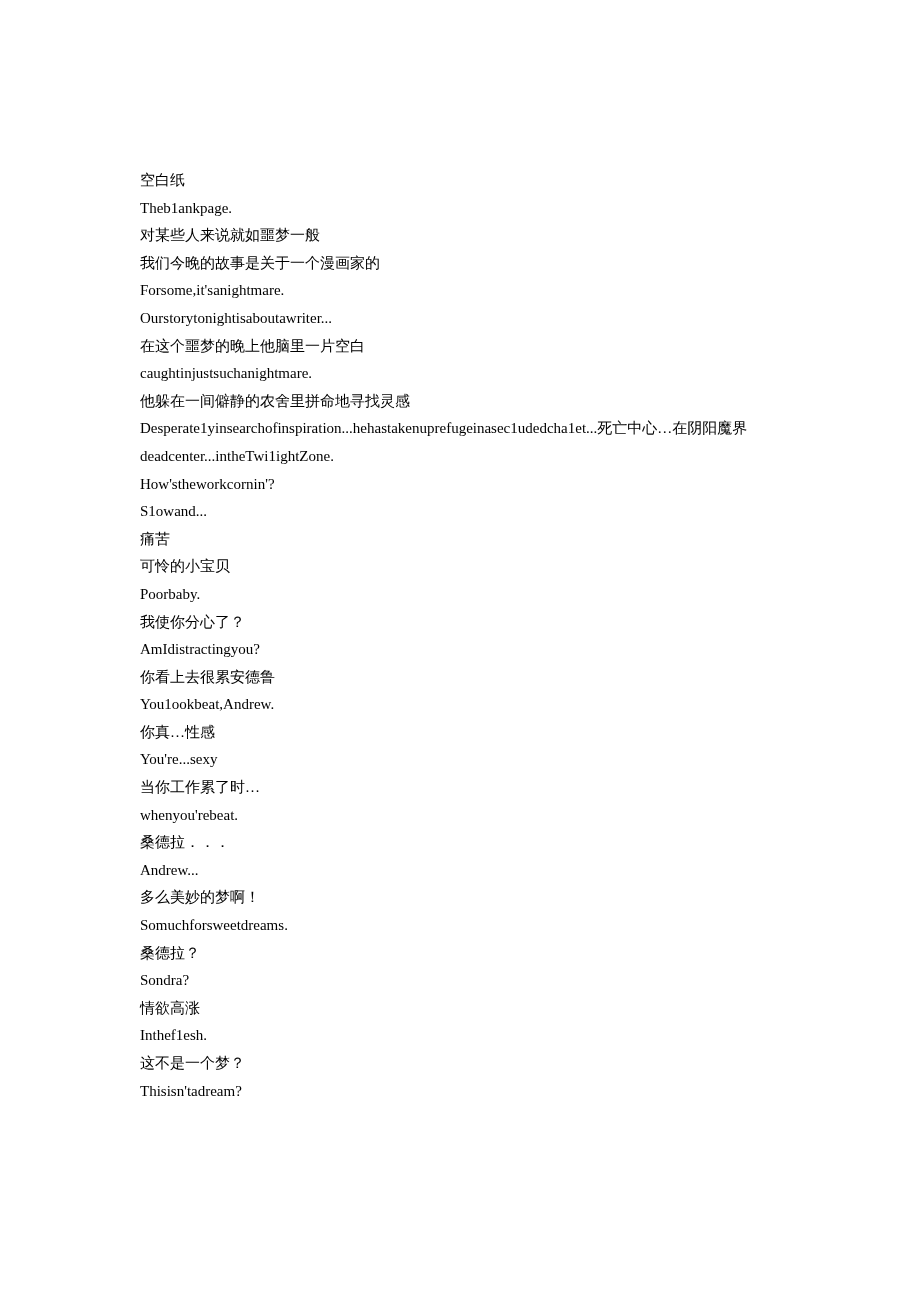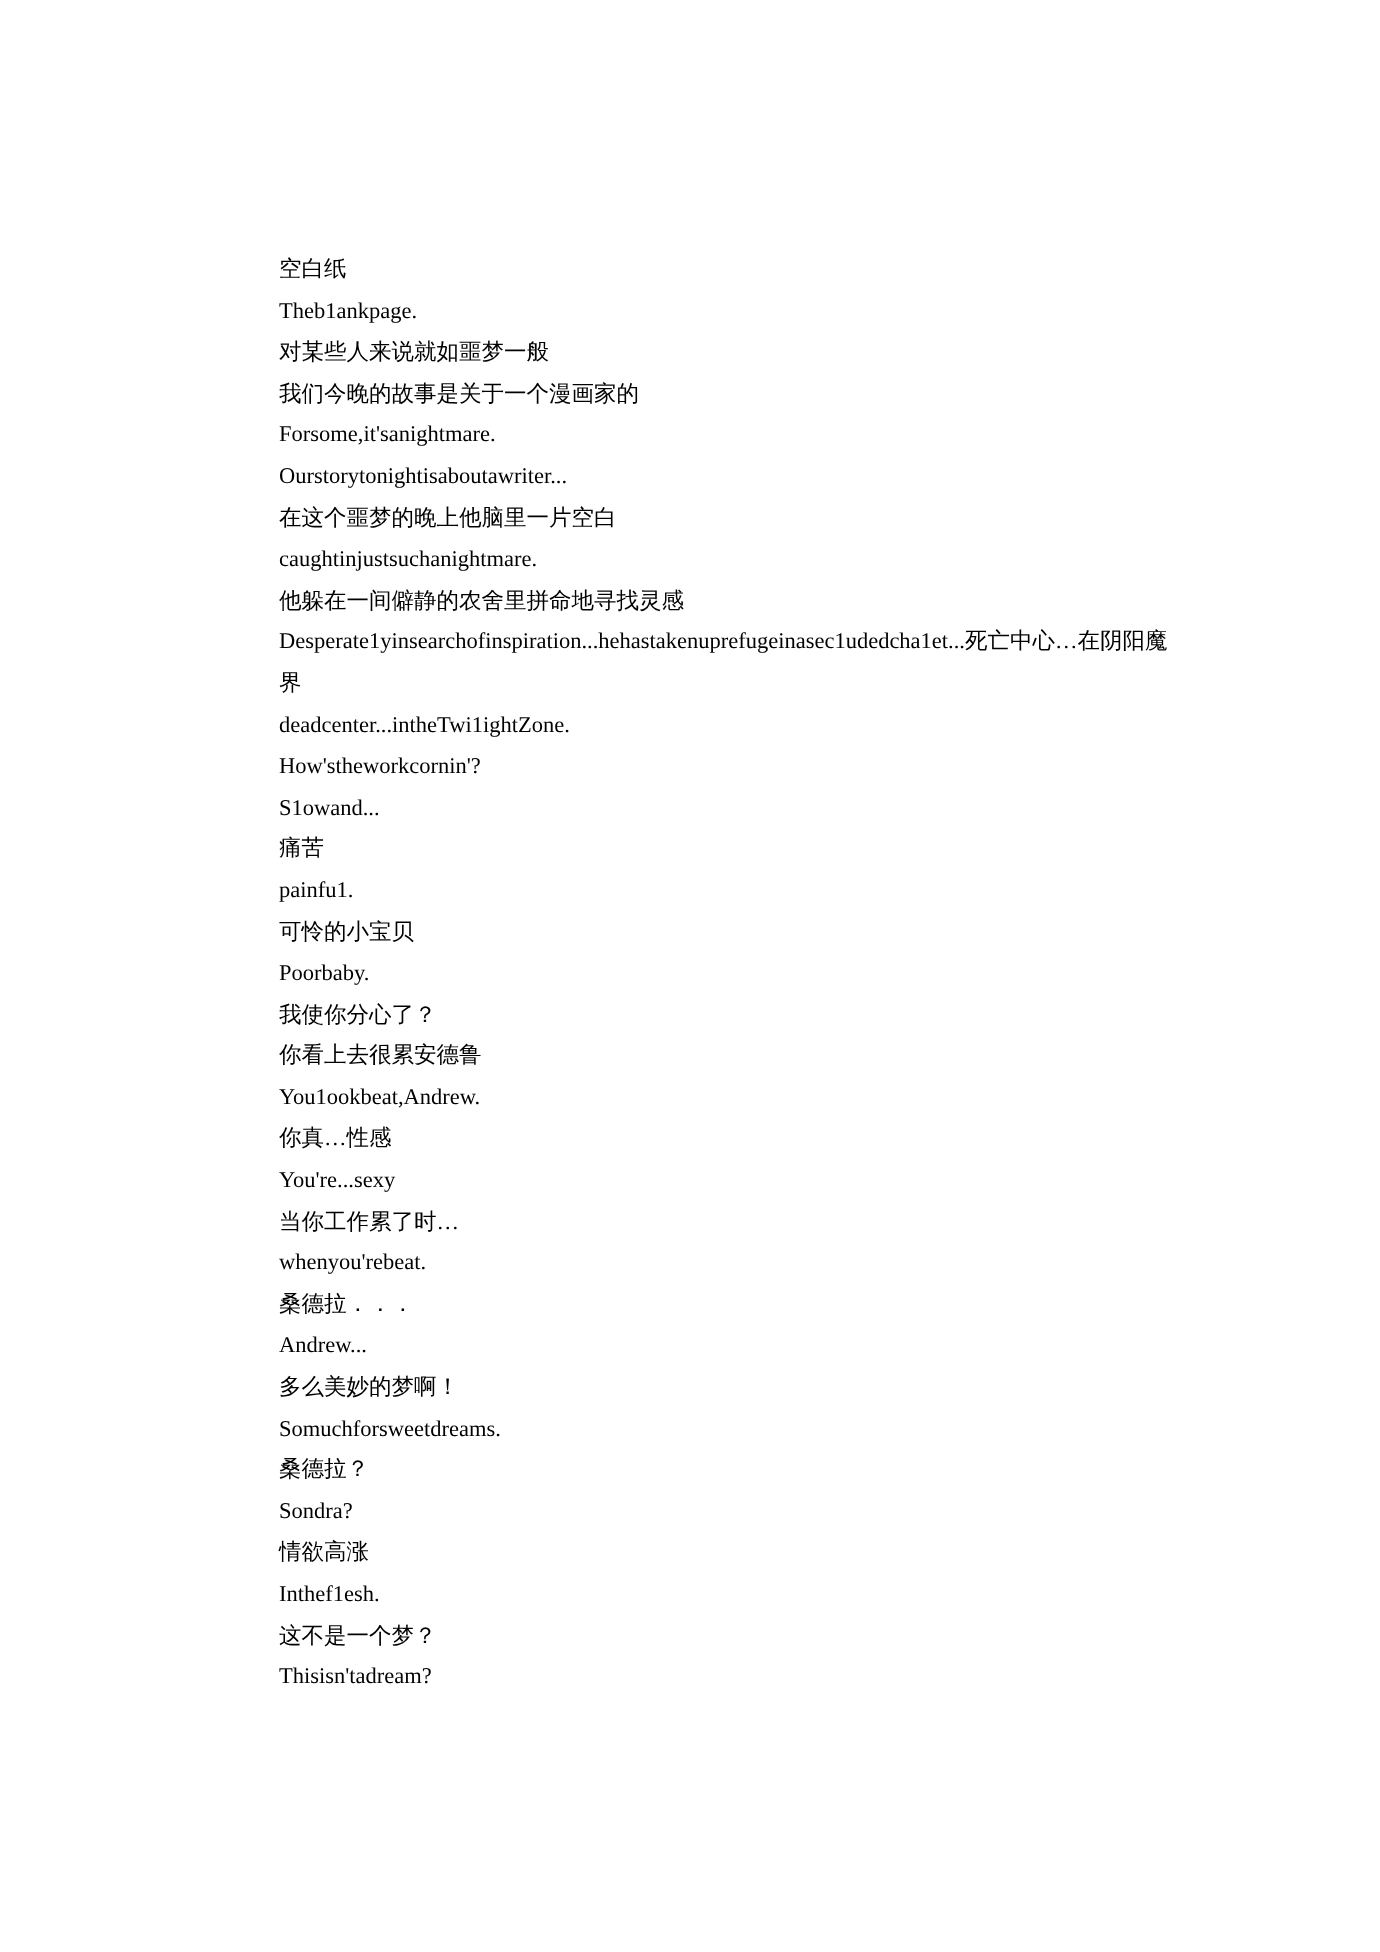--- a/index.html
+++ b/index.html
@@ -15,45 +15,44 @@
   padding: 167px 140px 140px 140px;
   font-family: "SimSun", "宋体", "Times New Roman", serif;
   font-size: 15px;
   line-height: 27.6px;
   color: #000;
   white-space: normal;
 }
 .line {
   display: block;
   word-break: break-all;
-  margin-left: 46px;
 }
 </style>
 </head>
 <body>
 
 <div class="page" id="page">
     <span class="line">空白纸</span>
     <span class="line">Theb1ankpage.</span>
     <span class="line">对某些人来说就如噩梦一般</span>
     <span class="line">我们今晚的故事是关于一个漫画家的</span>
     <span class="line">Forsome,it'sanightmare.</span>
     <span class="line">Ourstorytonightisaboutawriter...</span>
     <span class="line">在这个噩梦的晚上他脑里一片空白</span>
     <span class="line">caughtinjustsuchanightmare.</span>
     <span class="line">他躲在一间僻静的农舍里拼命地寻找灵感</span>
     <span class="line">Desperate1yinsearchofinspiration...hehastakenuprefugeinasec1udedcha1et...死亡中心…在阴阳魔界</span>
     <span class="line">deadcenter...intheTwi1ightZone.</span>
     <span class="line">How'stheworkcornin'?</span>
     <span class="line">S1owand...</span>
     <span class="line">痛苦</span>
-    <span class="line">painfu1.</span>
     <span class="line">可怜的小宝贝</span>
     <span class="line">Poorbaby.</span>
     <span class="line">我使你分心了？</span>
+    <span class="line">AmIdistractingyou?</span>
     <span class="line">你看上去很累安德鲁</span>
     <span class="line">You1ookbeat,Andrew.</span>
     <span class="line">你真…性感</span>
     <span class="line">You're...sexy</span>
     <span class="line">当你工作累了时…</span>
     <span class="line">whenyou'rebeat.</span>
     <span class="line">桑德拉．．．</span>
     <span class="line">Andrew...</span>
     <span class="line">多么美妙的梦啊！</span>
     <span class="line">Somuchforsweetdreams.</span>

